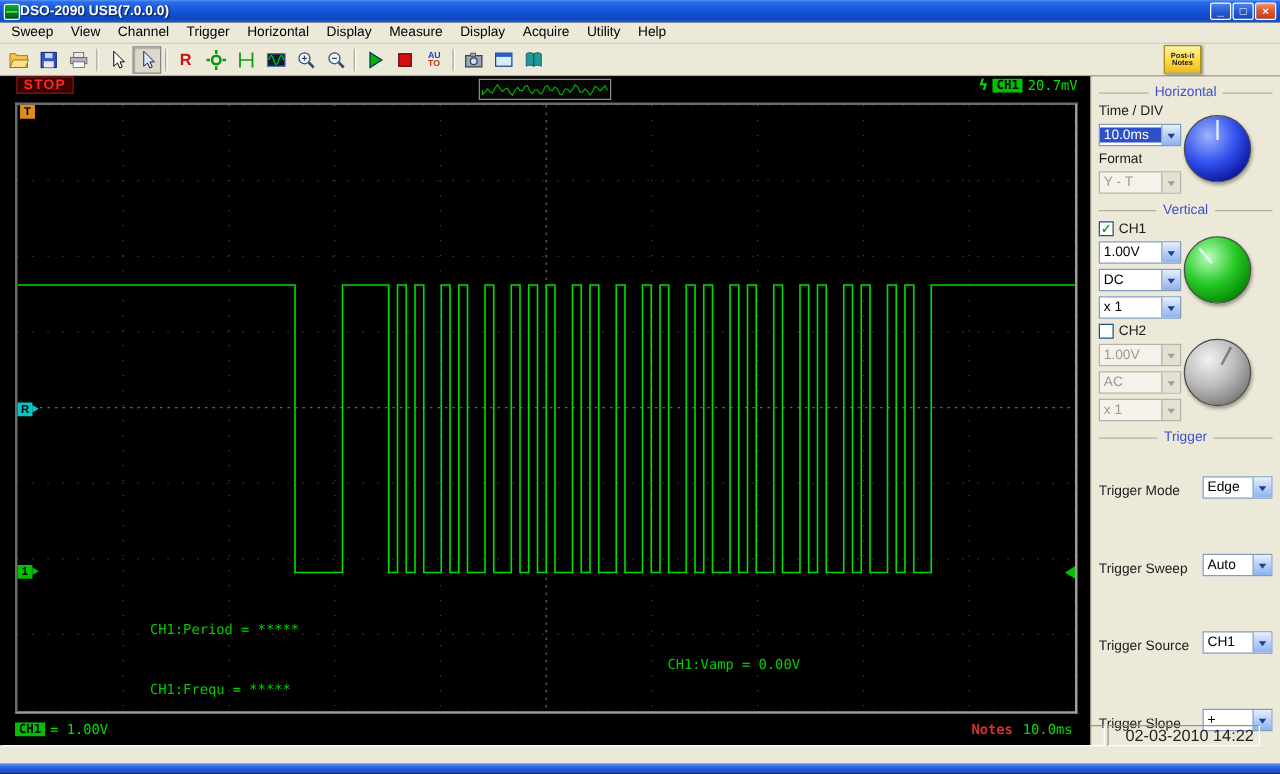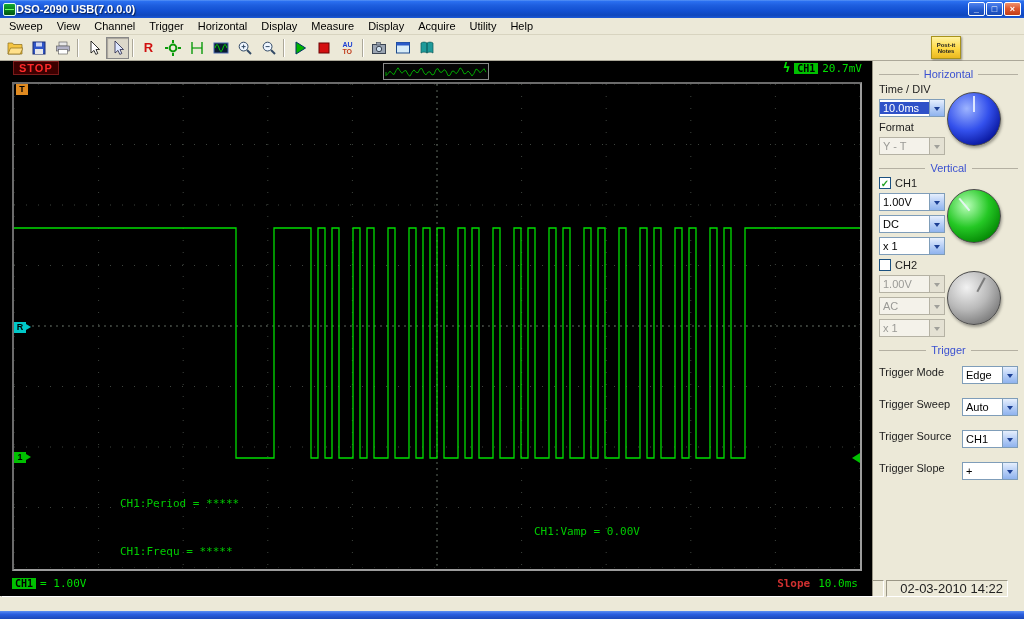--- a/index.html
+++ b/index.html
@@ -81,21 +81,21 @@
   .cb.checked::after{content:"✓"}
   .knob{width:54px;height:54px;border-radius:50%;position:relative;border:1px solid #4a4a4a;box-shadow:1px 2px 3px rgba(0,0,0,.35)}
   .knob .ptr{position:absolute;inset:0}
   .knob .ptr::after{content:"";position:absolute;left:50%;top:3px;width:2px;height:16px;margin-left:-1px;background:rgba(240,246,255,.85)}
   .kblue{background:radial-gradient(circle at 36% 30%,#9db4ff 0%,#3350ec 45%,#0a18a0 78%,#060d60 100%)}
   .kgreen{background:radial-gradient(circle at 36% 30%,#b9ffb9 0%,#25c825 45%,#058a05 78%,#024a02 100%)}
   .kgreen .ptr{transform:rotate(-40deg)}
   .kgray{background:radial-gradient(circle at 36% 30%,#f2f2f2 0%,#b9b9b9 45%,#7e7e7e 78%,#565656 100%)}
   .kgray .ptr{transform:rotate(28deg)}
   .kgray .ptr::after{background:rgba(60,60,60,.55)}
-  .trow{display:flex;justify-content:space-between;align-items:flex-start;margin:7px 0}
+  .trow{display:flex;justify-content:space-between;align-items:flex-end;margin:22px 0}
   .dd.small{width:56px}
 
   
   .statusbar{height:13px;background:#ece9d8;display:flex;align-items:flex-end;gap:2px;padding:1px 2px 14px 1px;flex:0 0 auto;font-size:13px}
   .scell{border:1px solid;border-color:#9a9686 #fff #fff #9a9686;display:flex;align-items:center;padding:0 4px;color:#222}
   .scell.left{flex:1}
   .scell.right{width:122px;justify-content:flex-end}
   .grip{width:12px;background:
     repeating-linear-gradient(135deg,transparent 0 3px,#b8b4a4 3px 4px)}
   .taskbar{height:8px;background:linear-gradient(180deg,#5c8ef2 0%,#2a5fe0 40%,#1c48b8 100%);flex:0 0 auto}
@@ -289,21 +289,21 @@
         <div class="meas frequ">CH1:Frequ = *****</div>
         <div class="meas vamp">CH1:Vamp = 0.00V</div>
       </div>
 
       <div class="bottomstrip">
         <div class="bs-left">
           <span class="chbadge">CH1</span>
           <span class="bs-scale">= 1.00V</span>
         </div>
         <div class="bs-right">
-          <span class="time-label">Slope</span>
+          <span class="time-label">Notes</span>
           <span class="time-value">10.0ms</span>
         </div>
       </div>
     </div>
 
     <div class="panel">
 
       <div class="gtitle">
           <span>Horizontal</span>
         </div>

